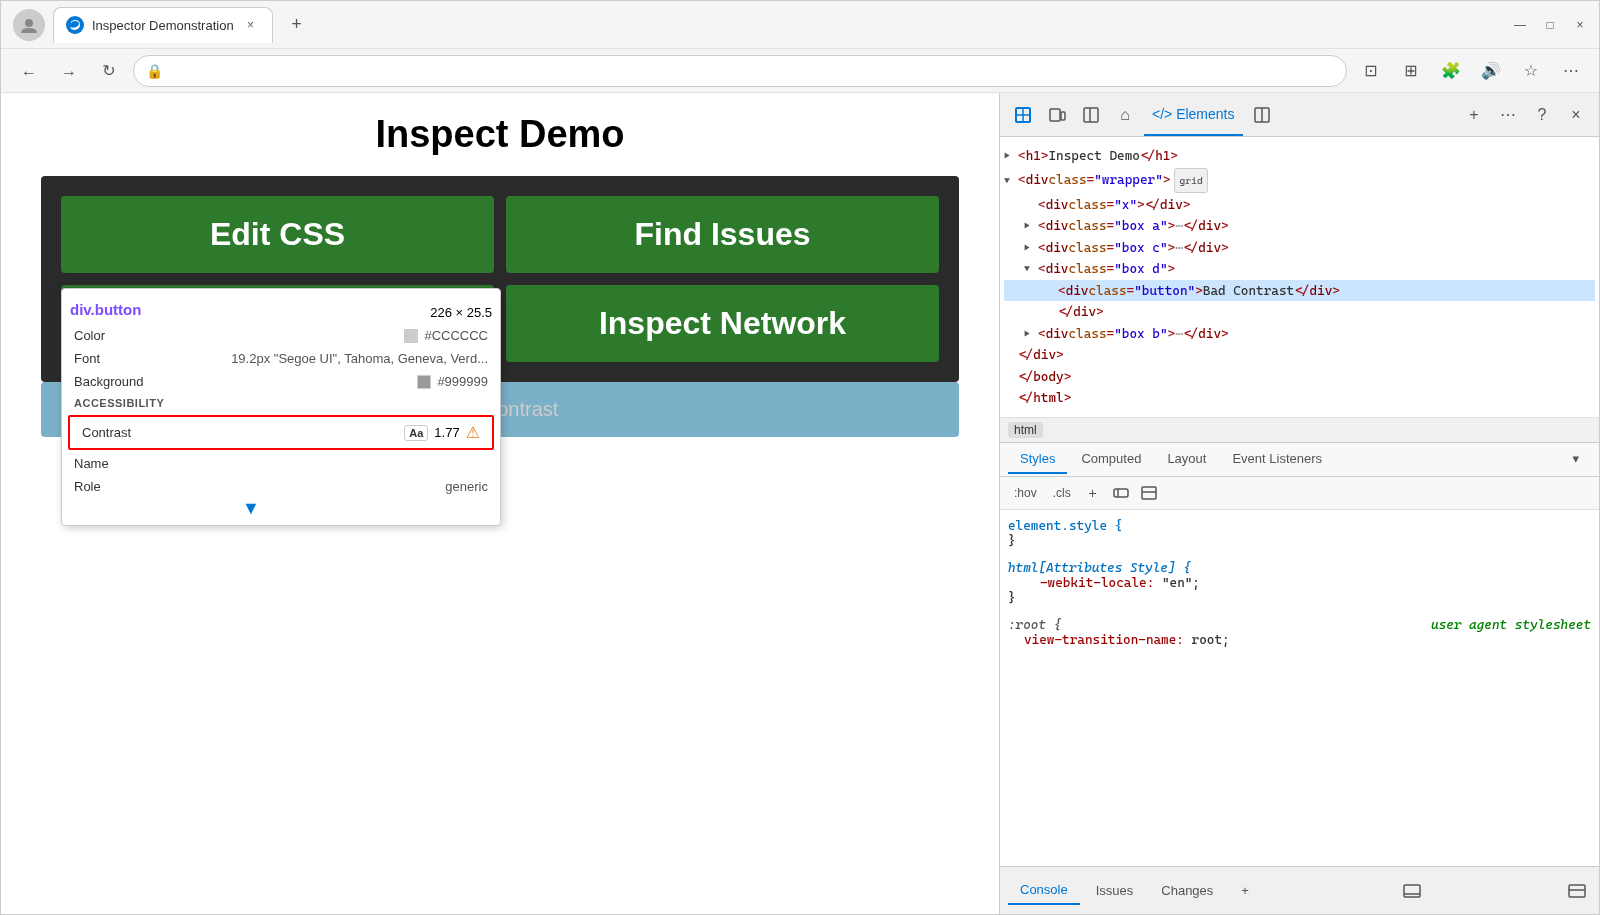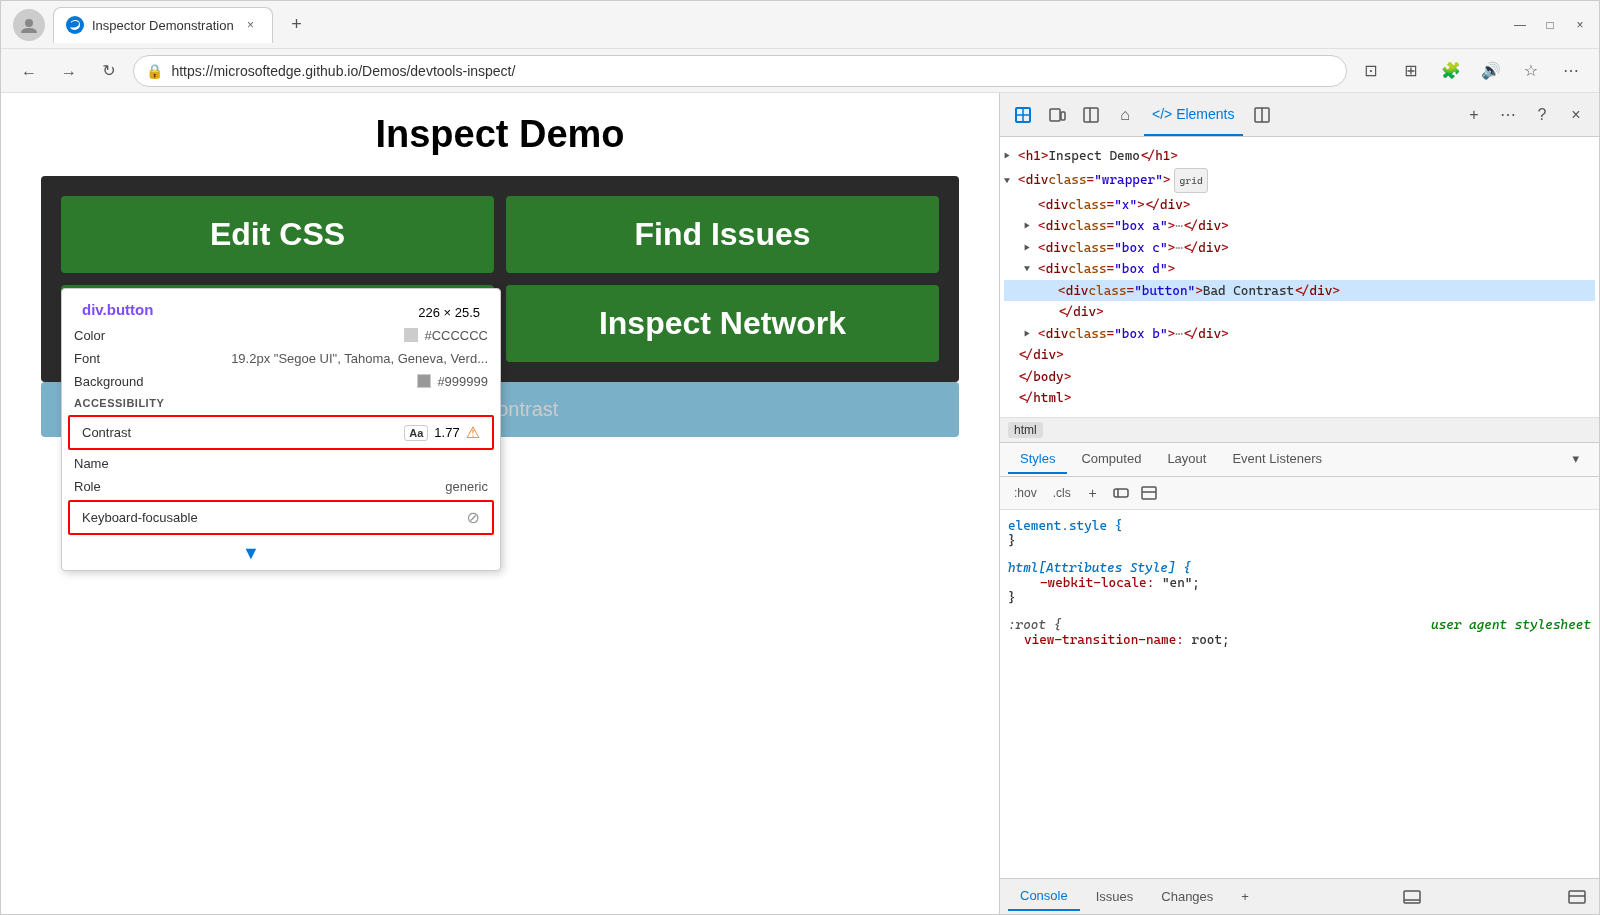--- a/index.html
+++ b/index.html
@@ -38,26 +38,26 @@
     .webpage-content { padding: 20px; }
     .page-title { font-size: 38px; font-weight: bold; color: #000; text-align: center; margin-bottom: 20px; }
 
     
     .btn-grid { background: #2a2a2a; padding: 20px; display: grid; grid-template-columns: 1fr 1fr; gap: 12px; margin: 0 20px; border-radius: 4px; }
     .green-btn { background: #2d7a2d; color: #fff; font-size: 32px; font-weight: bold; padding: 20px; text-align: center; border-radius: 4px; cursor: pointer; }
     .bad-contrast-btn { background: #7ab0c8; color: #cccccc; font-size: 20px; padding: 16px; text-align: center; border-radius: 4px; cursor: pointer; margin: 0 20px 20px 20px; }
 
     
     .inspect-tooltip { position: absolute; top: 195px; left: 60px; background: #fff; border: 1px solid #ccc; border-radius: 4px; box-shadow: 2px 2px 8px rgba(0,0,0,0.2); width: 440px; z-index: 100; }
-    .tooltip-header { padding: 10px 20px 4px; display: flex; justify-content: space-between; align-items: center; }
+    .tooltip-header { padding: 10px 8px 4px; display: flex; justify-content: space-between; align-items: center; }
     .tooltip-class { color: #7c4dff; font-size: 15px; font-weight: 600; }
     .tooltip-size { color: #000000; font-size: 13px; margin-top: 6px; }
     .tooltip-row { display: flex; justify-content: space-between; align-items: center; padding: 4px 12px; font-size: 13px; color: #333; }
     .tooltip-label { color: #333; }
-    .tooltip-value { display: flex; gap: 6px; color: #555; }
+    .tooltip-value { display: flex; align-items: center; gap: 6px; color: #555; }
     .color-swatch { width: 14px; height: 14px; border: 1px solid #ccc; display: inline-block; }
     .accessibility-header { padding: 4px 12px; font-size: 11px; font-weight: 600; color: #555; letter-spacing: 0.5px; text-transform: uppercase; }
 
     
     .tooltip-row-highlight { display: flex; justify-content: space-between; align-items: center; padding: 6px 12px; font-size: 13px; margin: 2px 6px; border: 2px solid red; border-radius: 2px; }
     .contrast-value { display: flex; align-items: center; gap: 6px; }
     .aa-badge { background: #fff; border: 1px solid #ccc; border-radius: 3px; padding: 1px 4px; font-size: 11px; font-weight: bold; color: #333; margin-left: 28px; }
     .warn-icon { color: #e67e22; font-size: 16px; }
 
     .tooltip-row-highlight2 { display: flex; justify-content: space-between; align-items: center; padding: 6px 12px; font-size: 13px; margin: 2px 6px 8px 6px; border: 2px solid red; border-radius: 2px; }
@@ -106,21 +106,21 @@
     .css-rules { flex: 1; overflow: auto; padding: 8px; font-size: 13px; font-family: 'Cascadia Code', 'Courier New', monospace; background: #fff; }
     .css-rule { margin-bottom: 12px; }
     .css-selector { color: #0070c1; }
     .css-brace { color: #333; }
     .css-prop { color: #9a0000; padding-left: 16px; }
     .css-val { color: #333; }
     .css-comment { color: #008000; font-style: italic; float: right; }
     .css-rule-light { color: #555; font-style: italic; }
 
     
-    .dt-bottom-bar { height: 36px; background: #f0f0f0; display: flex; align-items: center; padding: 0 8px; border-top: 1px solid #ccc; gap: 4px; }
+    .dt-bottom-bar { height: 48px; background: #f0f0f0; display: flex; align-items: center; padding: 0 8px; border-top: 1px solid #ccc; gap: 4px; }
     .dt-bottom-tab { padding: 6px 12px; font-size: 13px; cursor: pointer; color: #555; }
     .dt-bottom-tab.active { color: #0078d7; border-bottom: 2px solid #0078d7; }
     .dt-bottom-icon { width: 28px; height: 28px; display: flex; align-items: center; justify-content: center; cursor: pointer; color: #555; font-size: 14px; margin-left: auto; }
   </style>
 </head>
 <body>
 
 <div class="browser-window">
 
   <div class="title-bar">
@@ -150,21 +150,20 @@
       <div class="win-btn">×</div>
     </div>
   </div>
 
   <div class="nav-bar">
     <div class="nav-btn">←</div>
     <div class="nav-btn">→</div>
     <div class="nav-btn">↻</div>
     <div class="address-bar">
       <span class="address-bar-icon">🔒</span>
-      <span class="address-text">https://microsoftedge.github.io/Demos/devtools-inspect/</span>
     </div>
     <div class="nav-right-icons">
       <div class="nav-icon">⊡</div>
       <div class="nav-icon">⊞</div>
       <div class="nav-icon">🧩</div>
       <div class="nav-icon">🔊</div>
       <div class="nav-icon">☆</div>
       <div class="nav-icon">⋯</div>
     </div>
   </div>
@@ -226,24 +225,20 @@
         <div class="tooltip-row">
           <span class="tooltip-label">Name</span>
           <span class="tooltip-value"></span>
         </div>
 
         <div class="tooltip-row">
           <span class="tooltip-label">Role</span>
           <span class="tooltip-value">generic</span>
         </div>
 
-        <div class="tooltip-row-highlight2">
-          <span class="tooltip-label">Keyboard-focusable</span>
-          <span class="no-icon">⊘</span>
-        </div>
 
         <div style="text-align:left; padding: 0 0 6px 180px; color: #0078d7; font-size: 18px;">▼</div>
       </div>
     </div>
 
     <div class="devtools">
 
       <div class="dt-toolbar">
         <div class="dt-tool-icon">
           <svg width="18" height="18" viewBox="0 0 18 18">

